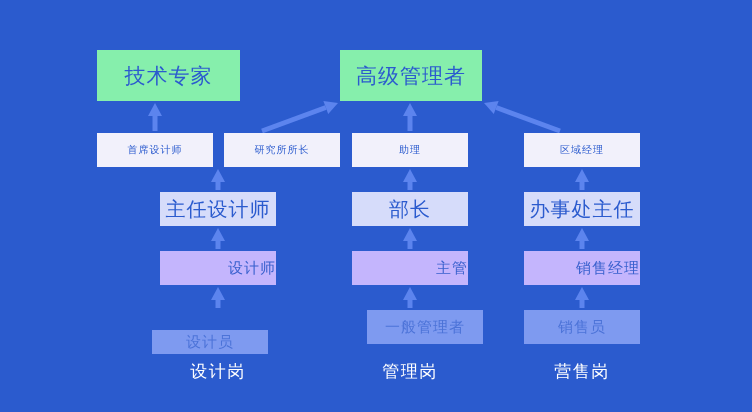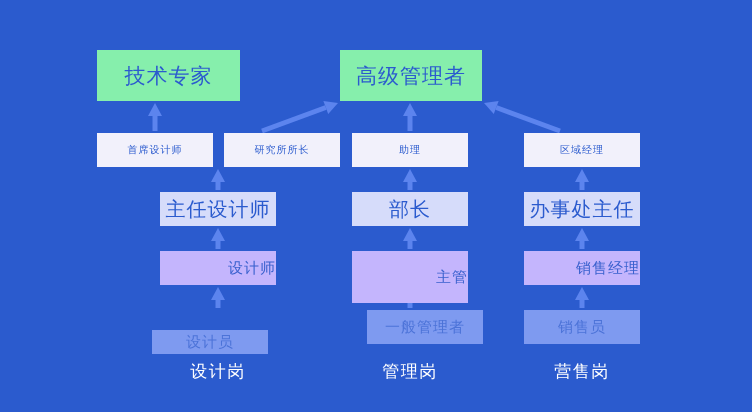--- a/index.html
+++ b/index.html
@@ -154,21 +154,21 @@
       </div>
       <div class="node lvl3" style="left: 352px; top: 192px; width: 116px; height: 34px;">
         <span>部长</span>
       </div>
       <div class="node lvl3" style="left: 524px; top: 192px; width: 116px; height: 34px;">
         <span>办事处主任</span>
       </div>
       <div class="node lvl4" style="left: 160px; top: 251px; width: 116px; height: 34px;">
         <span>设计师</span>
       </div>
-      <div class="node lvl4" style="left: 352px; top: 251px; width: 116px; height: 52px; padding-left: 8px;">
+      <div class="node lvl4" style="left: 352px; top: 251px; width: 116px; height: 34px; padding-left: 8px;">
         <span>主管</span>
       </div>
       <div class="node lvl4" style="left: 524px; top: 251px; width: 116px; height: 34px;">
         <span>销售经理</span>
       </div>
       <div class="node lvl5" style="left: 152px; top: 310px; width: 116px; height: 24px; margin-top: 20px;">
         <span>设计员</span>
       </div>
       <div class="node lvl5" style="left: 367px; top: 310px; width: 116px; height: 34px;">
         <span>一般管理者</span>

